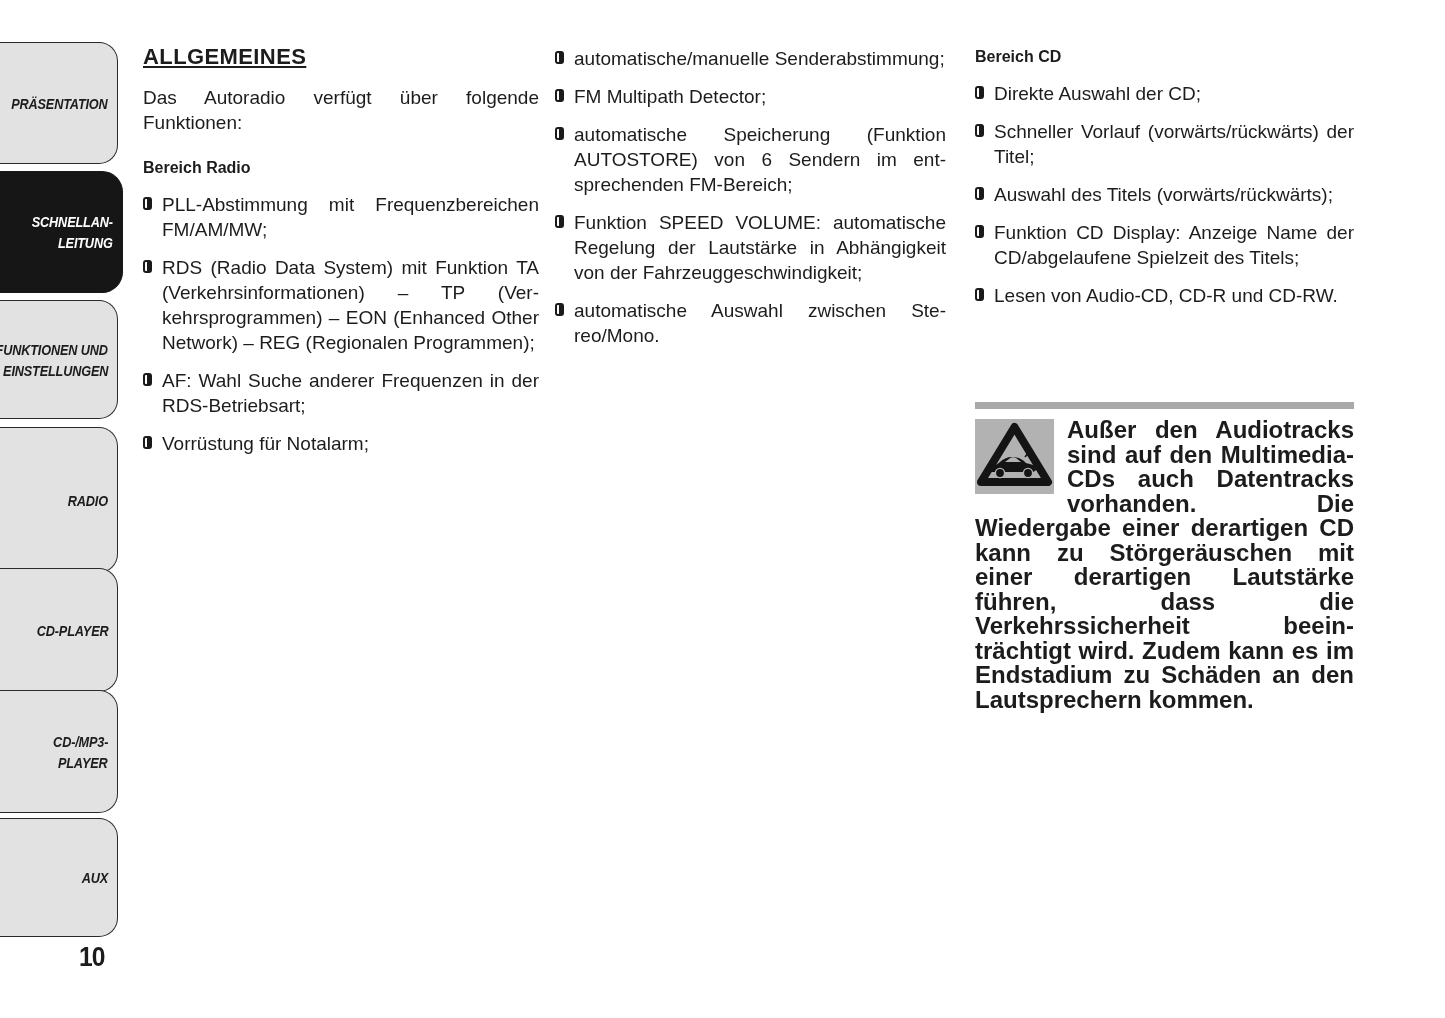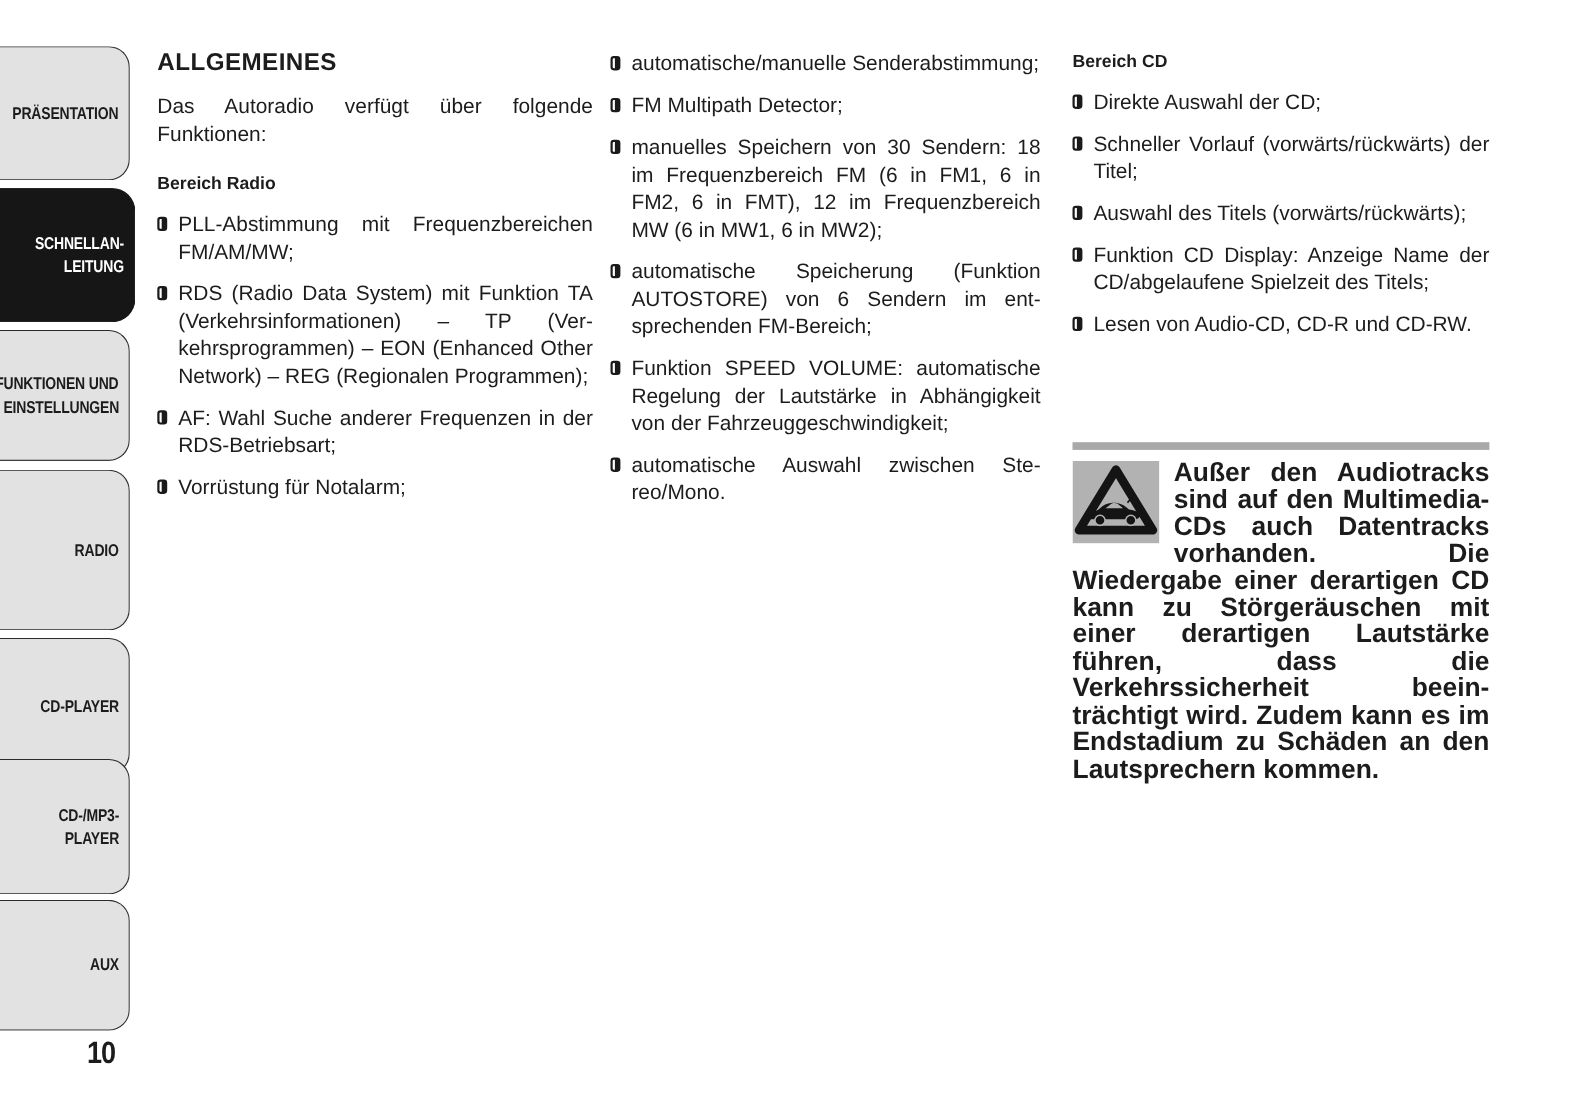--- a/index.html
+++ b/index.html
@@ -10,40 +10,41 @@
   .sidebar-tab {
     position:absolute; left:0; width:118px;
     background:#e2e2e2;
     border:1.5px solid #2a2a2a; border-left:none;
     border-radius:0 19px 19px 0;
     display:flex; flex-direction:column; justify-content:center; align-items:flex-end;
     padding-right:9px;
     font-weight:bold; font-size:15.5px; line-height:21px;
     letter-spacing:-0.2px; text-align:right;
     cursor:pointer;
+    font-style:italic;
   }
   .sidebar-tab.active {
     background:#161616; color:#ffffff; width:123px;
     border-color:#161616; border-radius:0 21px 21px 0;padding-left:41px;
   }
   .tab-line { display:block; transform:scaleX(0.82); transform-origin:right center; white-space:nowrap; }
 
   .page-number {
     position:absolute; left:79px; top:941px;
     font-weight:bold; font-size:28px; letter-spacing:-1px;
     transform:scaleX(0.88); transform-origin:left center;
   }
 
   
   .col { position:absolute; font-size:19px; line-height:25px; }
   .col-1 { left:143px; top:44px;  width:396px; }
   .col-2 { left:555px; top:46px;  width:391px; }
   .col-3 { left:975px; top:44px;  width:379px; }
 
-  h1.page-title { font-size:22px; line-height:26px; letter-spacing:0.4px; margin:0 0 15px 0; }
+  h1.page-title { font-size:22px; line-height:26px; letter-spacing:0.4px; margin:0 0 15px 0;text-decoration:underline; }
   p.intro { text-align:justify; margin:3px 0 20px 0; }
   h2.section-title { font-size:16px; line-height:25px; margin:0 0 12px 0; }
 
   ul.feature-list { list-style:none; }
   ul.feature-list li { display:flex; align-items:flex-start; margin:0 0 13px 0; }
   .bullet-box {
     flex:0 0 auto; width:9px; height:13px;
     border:2px solid #1a1a1a; border-right-width:5px; border-radius:3px;
     margin:5px 10px 0 0;
   }
@@ -70,21 +71,21 @@
     <span class="tab-line">SCHNELLAN-</span>
     <span class="tab-line">LEITUNG</span>
   </div>
   <div class="sidebar-tab" style="top:300px;height:119px">
     <span class="tab-line">FUNKTIONEN UND</span>
     <span class="tab-line">EINSTELLUNGEN</span>
   </div>
   <div class="sidebar-tab" style="top:427px;height:146px">
     <span class="tab-line">RADIO</span>
   </div>
-  <div class="sidebar-tab" style="top:580px;height:124px">
+  <div class="sidebar-tab" style="top:568px;height:124px">
     <span class="tab-line">CD-PLAYER</span>
   </div>
   <div class="sidebar-tab" style="top:690px;height:123px">
     <span class="tab-line">CD-/MP3-</span>
     <span class="tab-line">PLAYER</span>
   </div>
   <div class="sidebar-tab" style="top:818px;height:119px">
     <span class="tab-line">AUX</span>
   </div>
 </nav>
@@ -117,24 +118,20 @@
 
 <section class="col col-2">
   <ul class="feature-list">
     <li>
       <span class="bullet-box"></span>
       <span class="li-text">automatische/manuelle Senderabstim­mung;</span>
     </li>
     <li>
       <span class="bullet-box"></span>
       <span class="li-text">FM Multipath Detector;</span>
-    </li>
-    <li>
-      <span class="bullet-box"></span>
-      <span class="li-text">manuelles Speichern von 30 Sendern: 18 im Frequenzbereich FM (6 in FM1, 6 in FM2, 6 in FMT), 12 im Frequenzbereich MW (6 in MW1, 6 in MW2);</span>
     </li>
     <li>
       <span class="bullet-box"></span>
       <span class="li-text">automatische Speicherung (Funktion AUTOSTORE) von 6 Sendern im ent­sprechenden FM-Bereich;</span>
     </li>
     <li>
       <span class="bullet-box"></span>
       <span class="li-text">Funktion SPEED VOLUME: automati­sche Regelung der Lautstärke in Ab­hängigkeit von der Fahrzeuggeschwin­digkeit;</span>
     </li>
     <li>

